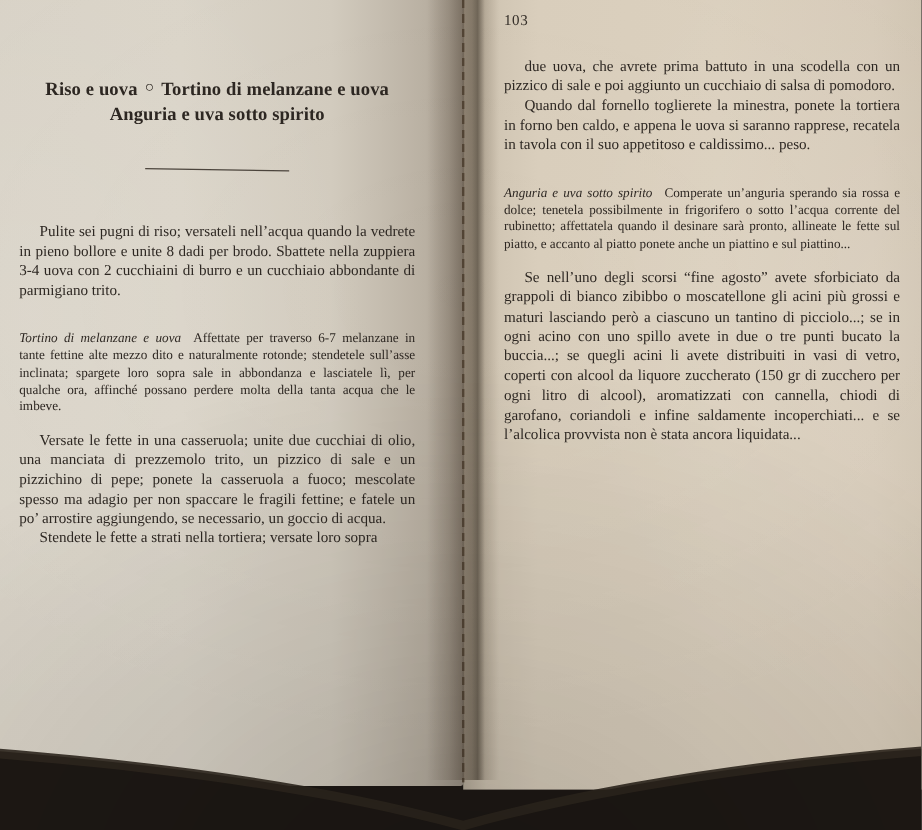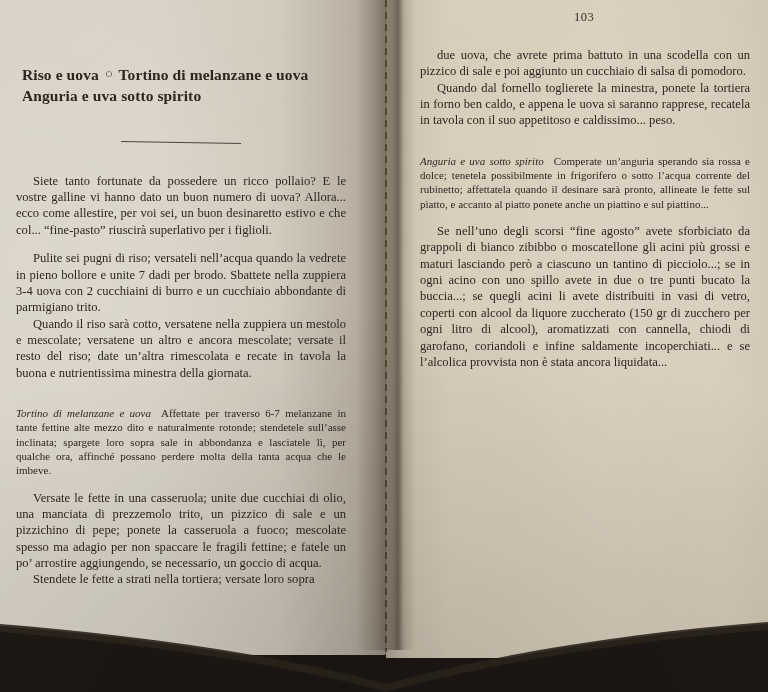--- a/index.html
+++ b/index.html
@@ -60,27 +60,27 @@
   
   .textcol{
     position:absolute;
     color:#2d2722;
     text-align:justify;
   }
   #left-col{left:16px;top:12px;width:330px;}
   #right-col{left:420px;top:10px;width:330px;}
 
   .folio{
-    text-align:center;font-size:12.5px;letter-spacing:.5px;color:#332d27;
+    text-align:left;font-size:12.5px;letter-spacing:.5px;color:#332d27;
     margin:0 2px 22px 0;
   }
 
   h1.chapter-title{
     font-size:15.5px;font-weight:700;line-height:1.38;
-    text-align:left;margin:52px 6px 0 6px;letter-spacing:.1px;
+    text-align:center;margin:52px 6px 0 6px;letter-spacing:.1px;
   }
   h1.chapter-title .bullet{font-weight:400;font-size:13px;vertical-align:2px;padding:0 2px;}
 
   .rule-wrap{text-align:center;margin:22px 0 26px 0;}
   .rule{
     display:inline-block;width:120px;height:1px;
     background:#4b443c;transform:rotate(0.9deg);
   }
 
   p.para{
@@ -126,26 +126,24 @@
       <span>Riso e uova</span>
       <span class="bullet">○</span>
       <span>Tortino di melanzane e uova</span><br>
       <span>Anguria e uva sotto spirito</span>
     </h1>
 
     <div class="rule-wrap">
       <span class="rule"></span>
     </div>
 
-    <p class="para">Siete tanto fortunate da possedere un ricco pollaio? E le vostre galline vi hanno dato un buon numero di uova? Allora... ecco come allestire, per voi sei, un buon desinaretto estivo e che col... “fine-pasto” riuscirà superlativo per i figlioli.</p>
 
     <div class="blockgap"></div>
 
-    <p class="para cont">Pulite sei pugni di riso; versateli nell’acqua quando la vedrete in pieno bollore e unite 7 dadi per brodo. Sbattete nella zuppiera 3-4 uova con 2 cucchiaini di burro e un cucchiaio abbondante di parmigiano trito.</p>
-    <p class="para cont">Quando il riso sarà cotto, versatene nella zuppiera un mestolo e mescolate; versatene un altro e ancora mescolate; versate il resto del riso; date un’altra rimescolata e recate in tavola la buona e nutrientissima minestra della giornata.</p>
+    <p class="para cont">Pulite sei pugni di riso; versateli nell’acqua quando la vedrete in pieno bollore e unite 8 dadi per brodo. Sbattete nella zuppiera 3-4 uova con 2 cucchiaini di burro e un cucchiaio abbondante di parmigiano trito.</p>
 
     <div class="blockgap"></div>
 
     <p class="recipe"><span class="lead">Tortino di melanzane e uova</span><span>Affettate per traverso 6-7 melanzane in tante fettine alte mezzo dito e naturalmente rotonde; stendetele sull’asse inclinata; spargete loro sopra sale in abbondanza e lasciatele lì, per qualche ora, affinché possano perdere molta della tanta acqua che le imbeve.</span></p>
     <p class="para cont">Versate le fette in una casseruola; unite due cucchiai di olio, una manciata di prezzemolo trito, un pizzico di sale e un pizzichino di pepe; ponete la casseruola a fuoco; mescolate spesso ma adagio per non spaccare le fragili fettine; e fatele un po’ arrostire aggiungendo, se necessario, un goccio di acqua.</p>
     <p class="para cont">Stendete le fette a strati nella tortiera; versate loro sopra</p>
 
   </div>
 
   <div class="textcol" id="right-col">

